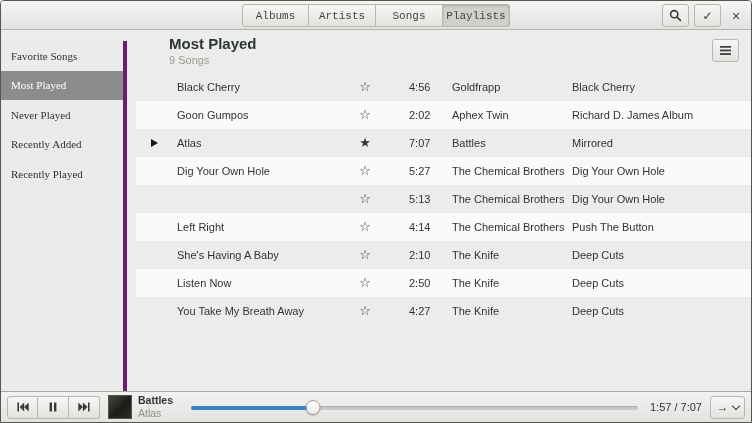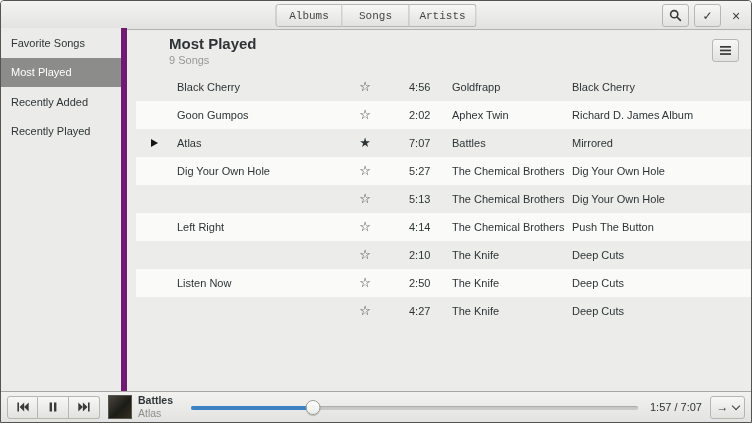--- a/index.html
+++ b/index.html
@@ -19,22 +19,22 @@
   .tab:last-child { border-radius: 0 3px 3px 0; }
   .tab.active { background: #cfcfcb; box-shadow: inset 0 1px 2px rgba(0,0,0,.18); }
   .titlebar-right { position: absolute; right: 5px; top: 3px; display: flex; align-items: center; gap: 5px; height: 23px; }
   .tb-btn { width: 27px; height: 23px; border: 1px solid #b6b6b2; border-radius: 3px;
             background: linear-gradient(#f7f7f6, #e2e2df); display: flex; align-items: center;
             justify-content: center; font-size: 12px; color: #3a3a38; font-family: inherit; }
   .close-btn { width: 20px; height: 23px; border: none; background: transparent; font-size: 14px;
                color: #3a3a38; display: flex; align-items: center; justify-content: center; font-family: inherit; }
 
   
-  .sidebar { position: absolute; top: 27px; left: 0; width: 126px; bottom: 31px;
-             background: #ebebe9; border-right: 6px solid #701a75; }
+  .sidebar { position: absolute; top: 40px; left: 0; width: 126px; bottom: 31px;
+             background: #ebebe9; border-right: 4px solid #701a75; font-family: Liberation Serif, serif; }
   .side-item { height: 29.5px; display: flex; align-items: center; padding-left: 10px;
                font-size: 11px; color: #2e3436; cursor: default; }
   .side-item.selected { background: var(--sidebar-selected, #8c8c8a); color: #ffffff; }
 
   
   .main { position: absolute; top: 29px; left: 127px; right: 0; bottom: 31px; }
   .main-header { position: relative; height: 43px; }
   .page-title { position: absolute; left: 41px; top: 5px; font-size: 15px; font-weight: bold; color: #2e3436; }
   .page-subtitle { position: absolute; left: 41px; top: 24px; font-size: 11px; color: #989893; }
   .menu-btn { position: absolute; right: 12px; top: 9px; width: 27px; height: 23px;
@@ -86,22 +86,23 @@
   .icon-fill { fill: #3a3a38; }
 </style>
 </head>
 <body>
 
 <div class="window">
 
   <header class="titlebar">
     <div class="tab-group">
       <button class="tab">Albums</button>
+      <button class="tab">Artists</button>
       <button class="tab">Songs</button>
-      <button class="tab">Artists</button>
+      <button class="tab active">Playlists</button>
     </div>
     <div class="titlebar-right">
       <button class="tb-btn">
         <svg viewBox="0 0 13 13" width="13" height="13" fill="none" stroke="#3a3a38" stroke-width="1.6">
           <circle cx="5.2" cy="5.2" r="3.6"></circle>
           <line x1="8.1" y1="8.1" x2="11.4" y2="11.4" stroke-linecap="round"></line>
         </svg>
       </button>
       <button class="tb-btn">
         <span>✓</span>
@@ -114,20 +115,23 @@
 
   <aside class="sidebar">
     <div class="side-item">
       <span>Favorite Songs</span>
     </div>
 
     <div class="side-item selected">
       <span>Most Played</span>
     </div>
 
+    <div class="side-item">
+      <span>Never Played</span>
+    </div>
 
     <div class="side-item">
       <span>Recently Added</span>
     </div>
 
     <div class="side-item">
       <span>Recently Played</span>
     </div>
   </aside>
 
@@ -192,37 +196,39 @@
 
         <span class="col title">Left Right</span>
         <button class="col star">☆</button>
         <span class="col dur">4:14</span>
         <span class="col artist">The Chemical Brothers</span>
         <span class="col album">Push The Button</span>
       </div>
 
       <div class="song-row">
 
+        <span class="col title">She's Having A Baby</span>
         <button class="col star">☆</button>
         <span class="col dur">2:10</span>
         <span class="col artist">The Knife</span>
         <span class="col album">Deep Cuts</span>
       </div>
 
       <div class="song-row alt">
 
         <span class="col title">Listen Now</span>
         <button class="col star">☆</button>
         <span class="col dur">2:50</span>
         <span class="col artist">The Knife</span>
         <span class="col album">Deep Cuts</span>
       </div>
 
       <div class="song-row">
 
+        <span class="col title">You Take My Breath Away</span>
         <button class="col star">☆</button>
         <span class="col dur">4:27</span>
         <span class="col artist">The Knife</span>
         <span class="col album">Deep Cuts</span>
       </div>
     </div>
 
   </main>
 
   <footer class="player">

